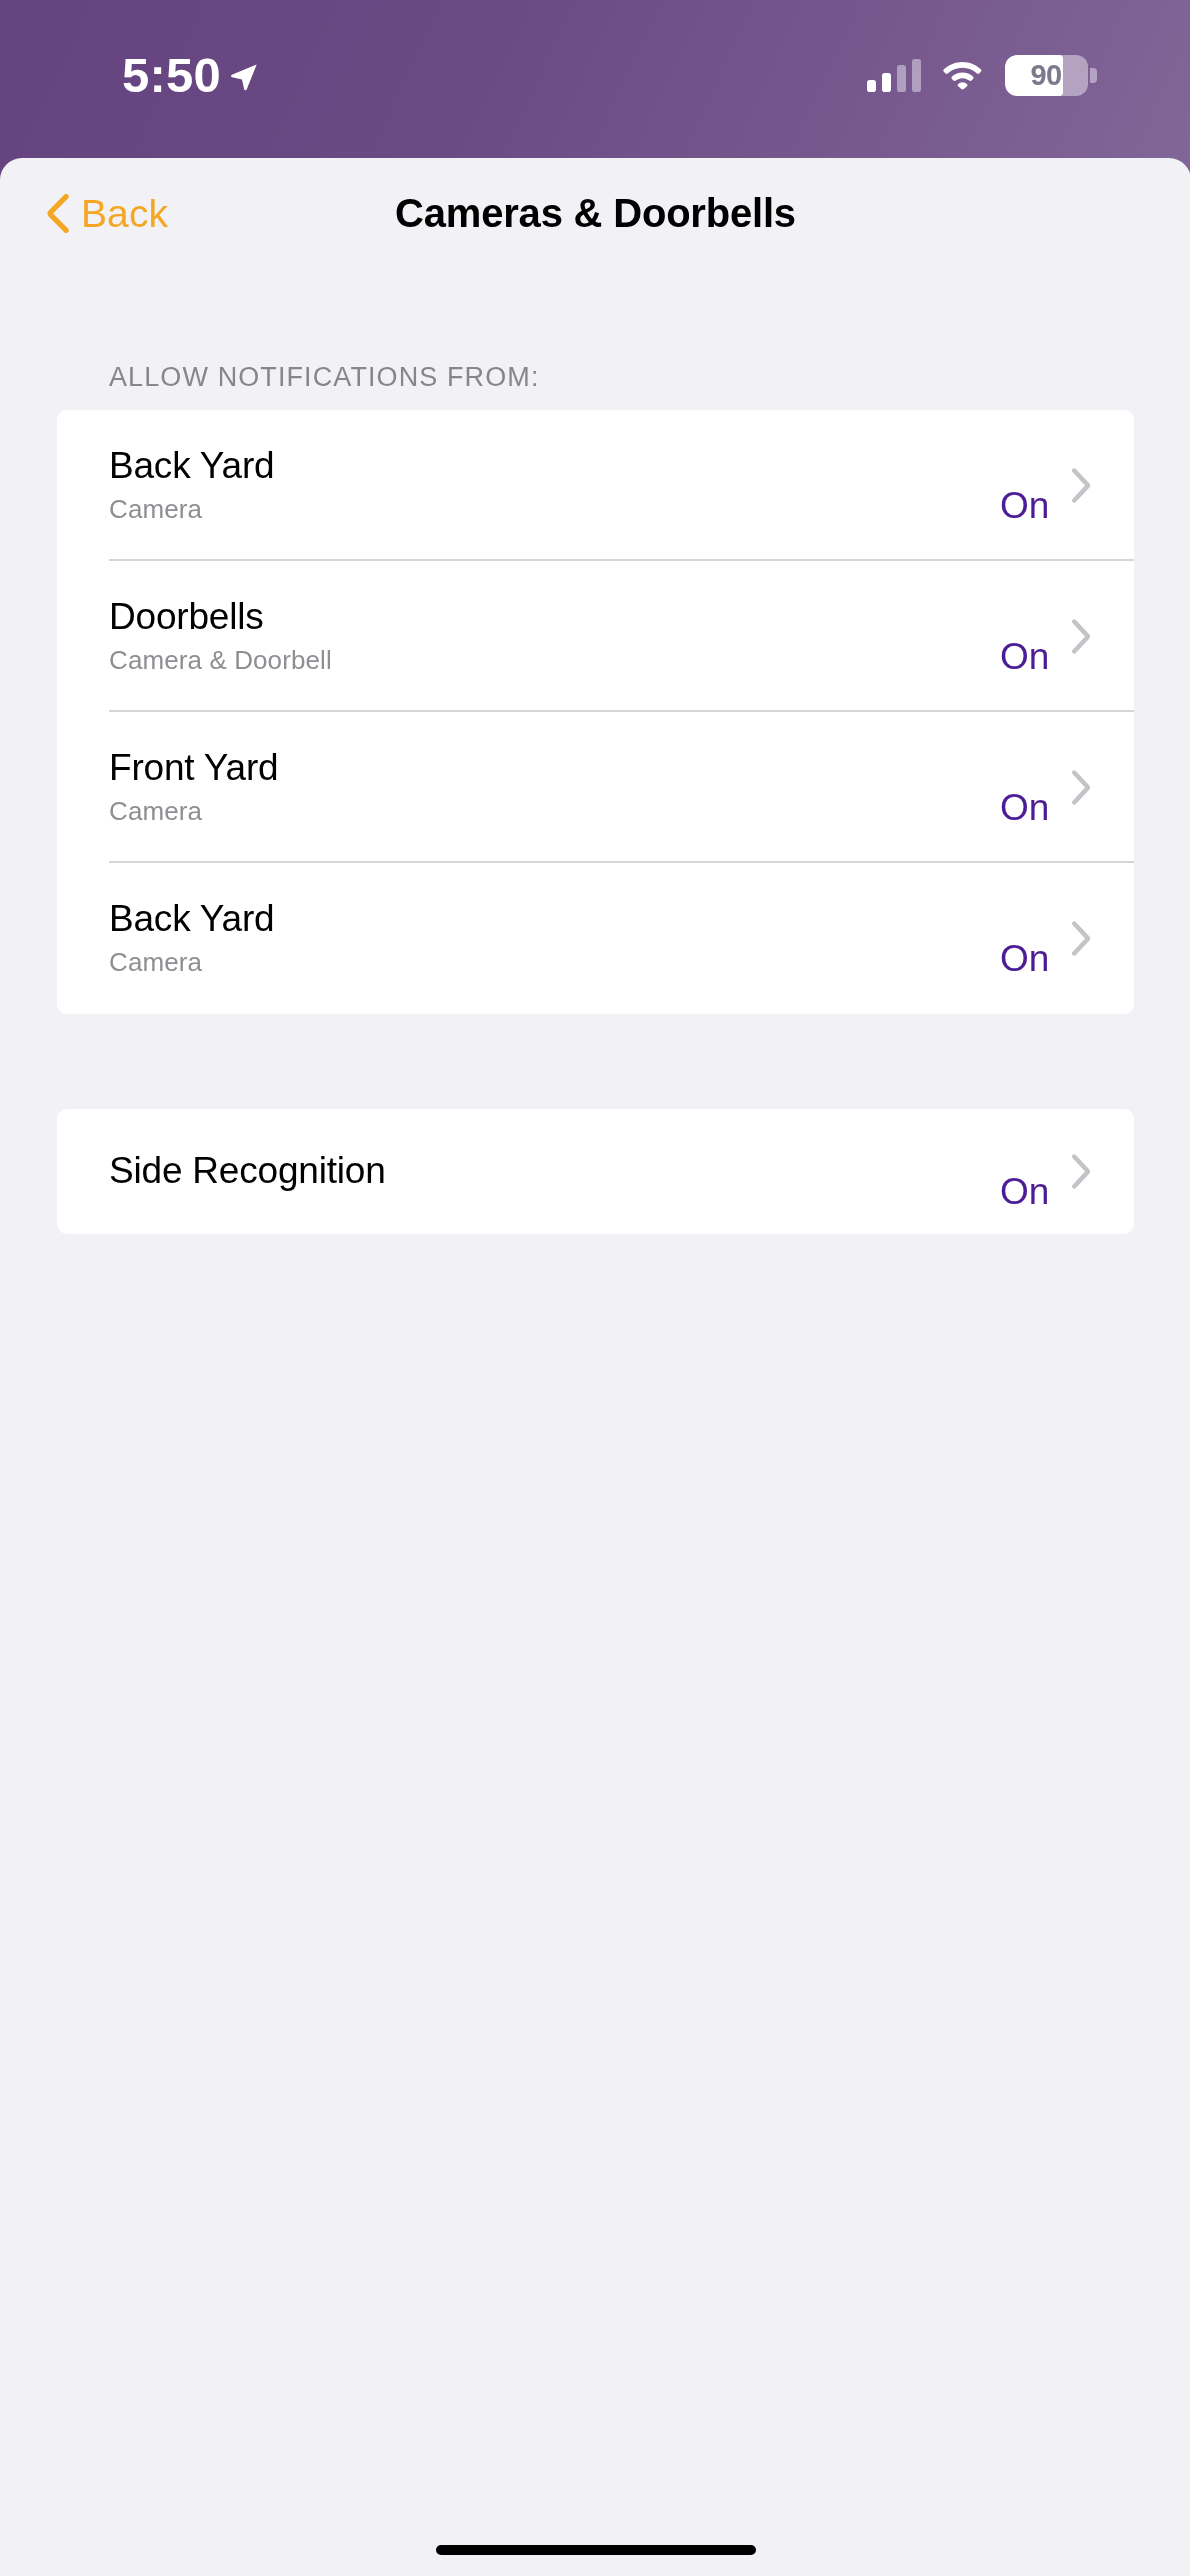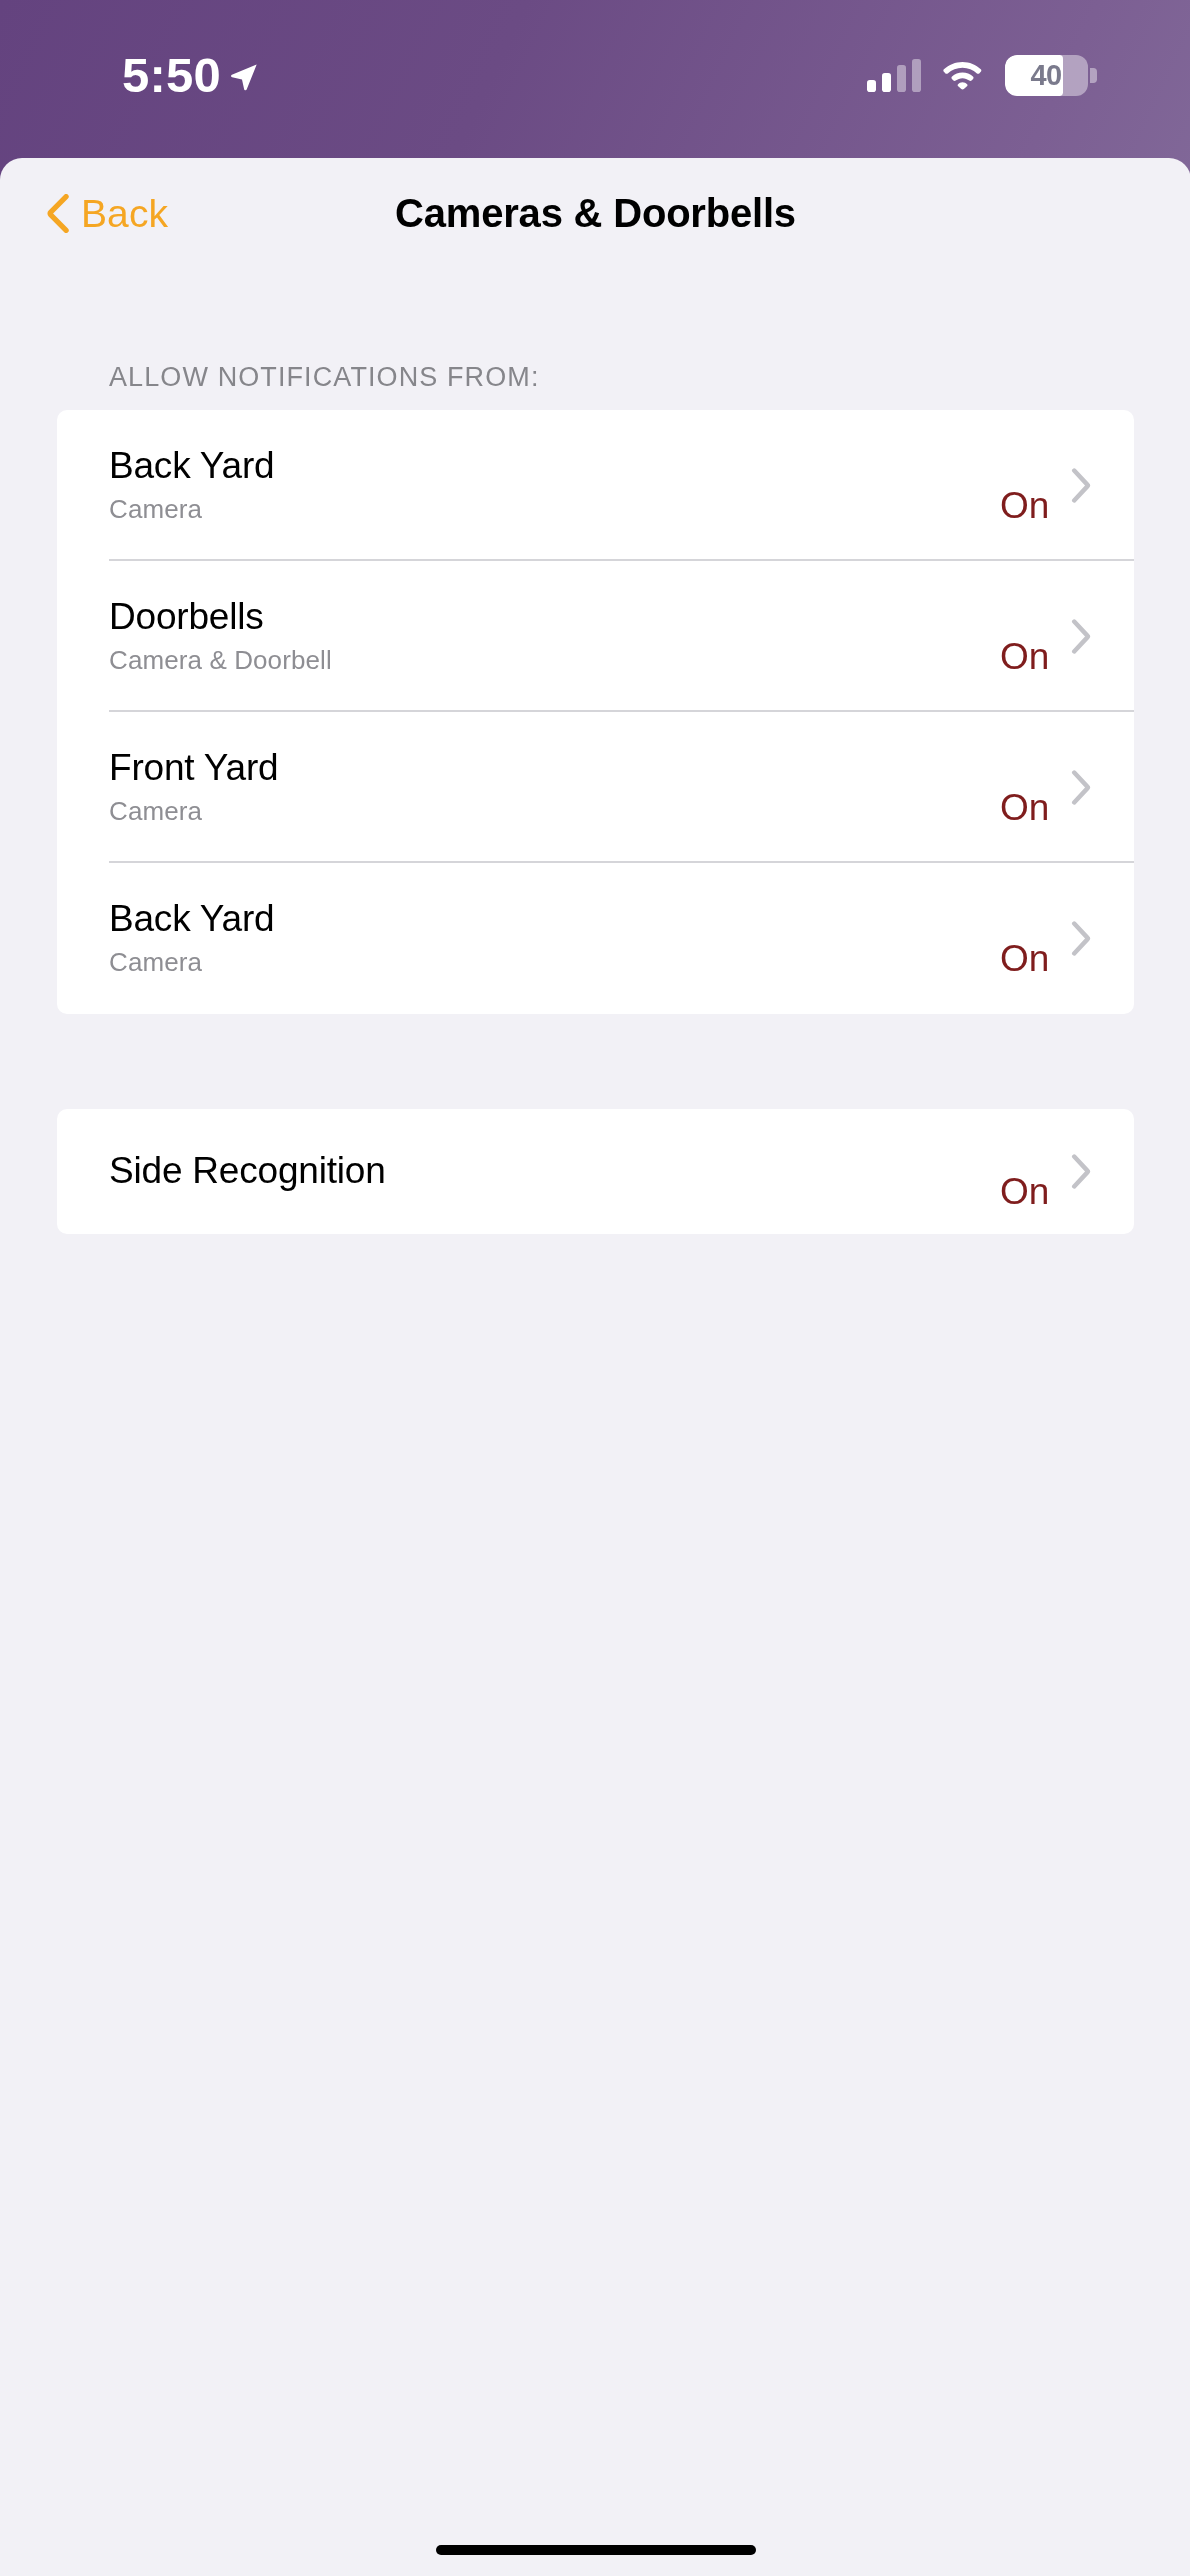--- a/index.html
+++ b/index.html
@@ -101,21 +101,21 @@
   }
   .row.single{ min-height:125px; }
   .row-sep{
     position:absolute; left:52px; right:0; bottom:0; height:1.9px;
     background:#d5d5d9;
   }
   .row-text{ display:flex; flex-direction:column; gap:6.5px; }
   .row-title{ font-size:37px; color:#000000; font-weight:400; letter-spacing:-0.2px; }
   .row-subtitle{ font-size:26px; color:#8e8e93; font-weight:400; letter-spacing:0.1px; }
   .row-right{ display:flex; align-items:center; gap:22px; padding-right:9.3px; }
-  .row-value{ font-size:37px; color:#7f1d1d; font-weight:400;margin-top:41px; }
+  .row-value{ font-size:37px; color:#4c1d95; font-weight:400;margin-top:41px; }
   .chevron-right{ width:20.4px; height:35px; display:block; }
 
   
   .home-indicator{
     position:absolute; left:50%; transform:translateX(-50%);
     bottom:21.3px; width:320px; height:10.2px;
     background:#000000; border-radius:5.6px;
   }
 </style>
 </head>
@@ -143,21 +143,21 @@
       <svg class="wifi-icon" viewBox="0 0 28 20" aria-hidden="true">
         <path d="M14 2.2c4.6 0 8.8 1.8 11.9 4.7.5.5.5 1.2 0 1.7l-1 1c-.4.4-1.1.4-1.5 0-2.5-2.3-5.8-3.7-9.4-3.7S6.9 7.3 4.4 9.6c-.4.4-1.1.4-1.5 0l-1-1c-.5-.5-.5-1.2 0-1.7C5.2 4 9.4 2.2 14 2.2z" fill="#ffffff"></path>
         <path d="M14 9c2.6 0 5 1 6.8 2.6.5.4.5 1.1.1 1.6l-1 1c-.4.4-1 .4-1.5.1-1.2-1-2.8-1.6-4.4-1.6s-3.2.6-4.4 1.6c-.5.3-1.1.3-1.5-.1l-1-1c-.4-.5-.4-1.2.1-1.6C9 10 11.4 9 14 9z" fill="#ffffff"></path>
         <path d="M14 15.3c1.2 0 2.3.5 3 1.3.4.4.3 1-.1 1.4l-2 1.8c-.5.4-1.2.4-1.7 0l-2-1.8c-.4-.4-.5-1-.1-1.4.7-.8 1.7-1.3 2.9-1.3z" fill="#ffffff"></path>
       </svg>
     </span>
 
     <span class="battery-wrap">
       <span class="battery">
         <span class="battery-fill" style="width: 70%;"></span>
-        <span class="battery-level">40</span>
+        <span class="battery-level">90</span>
       </span>
       <span class="battery-cap"></span>
     </span>
   </div>
 </div>
 
 <div class="sheet">
 
   <div class="nav-bar">
     <div class="back-button">

